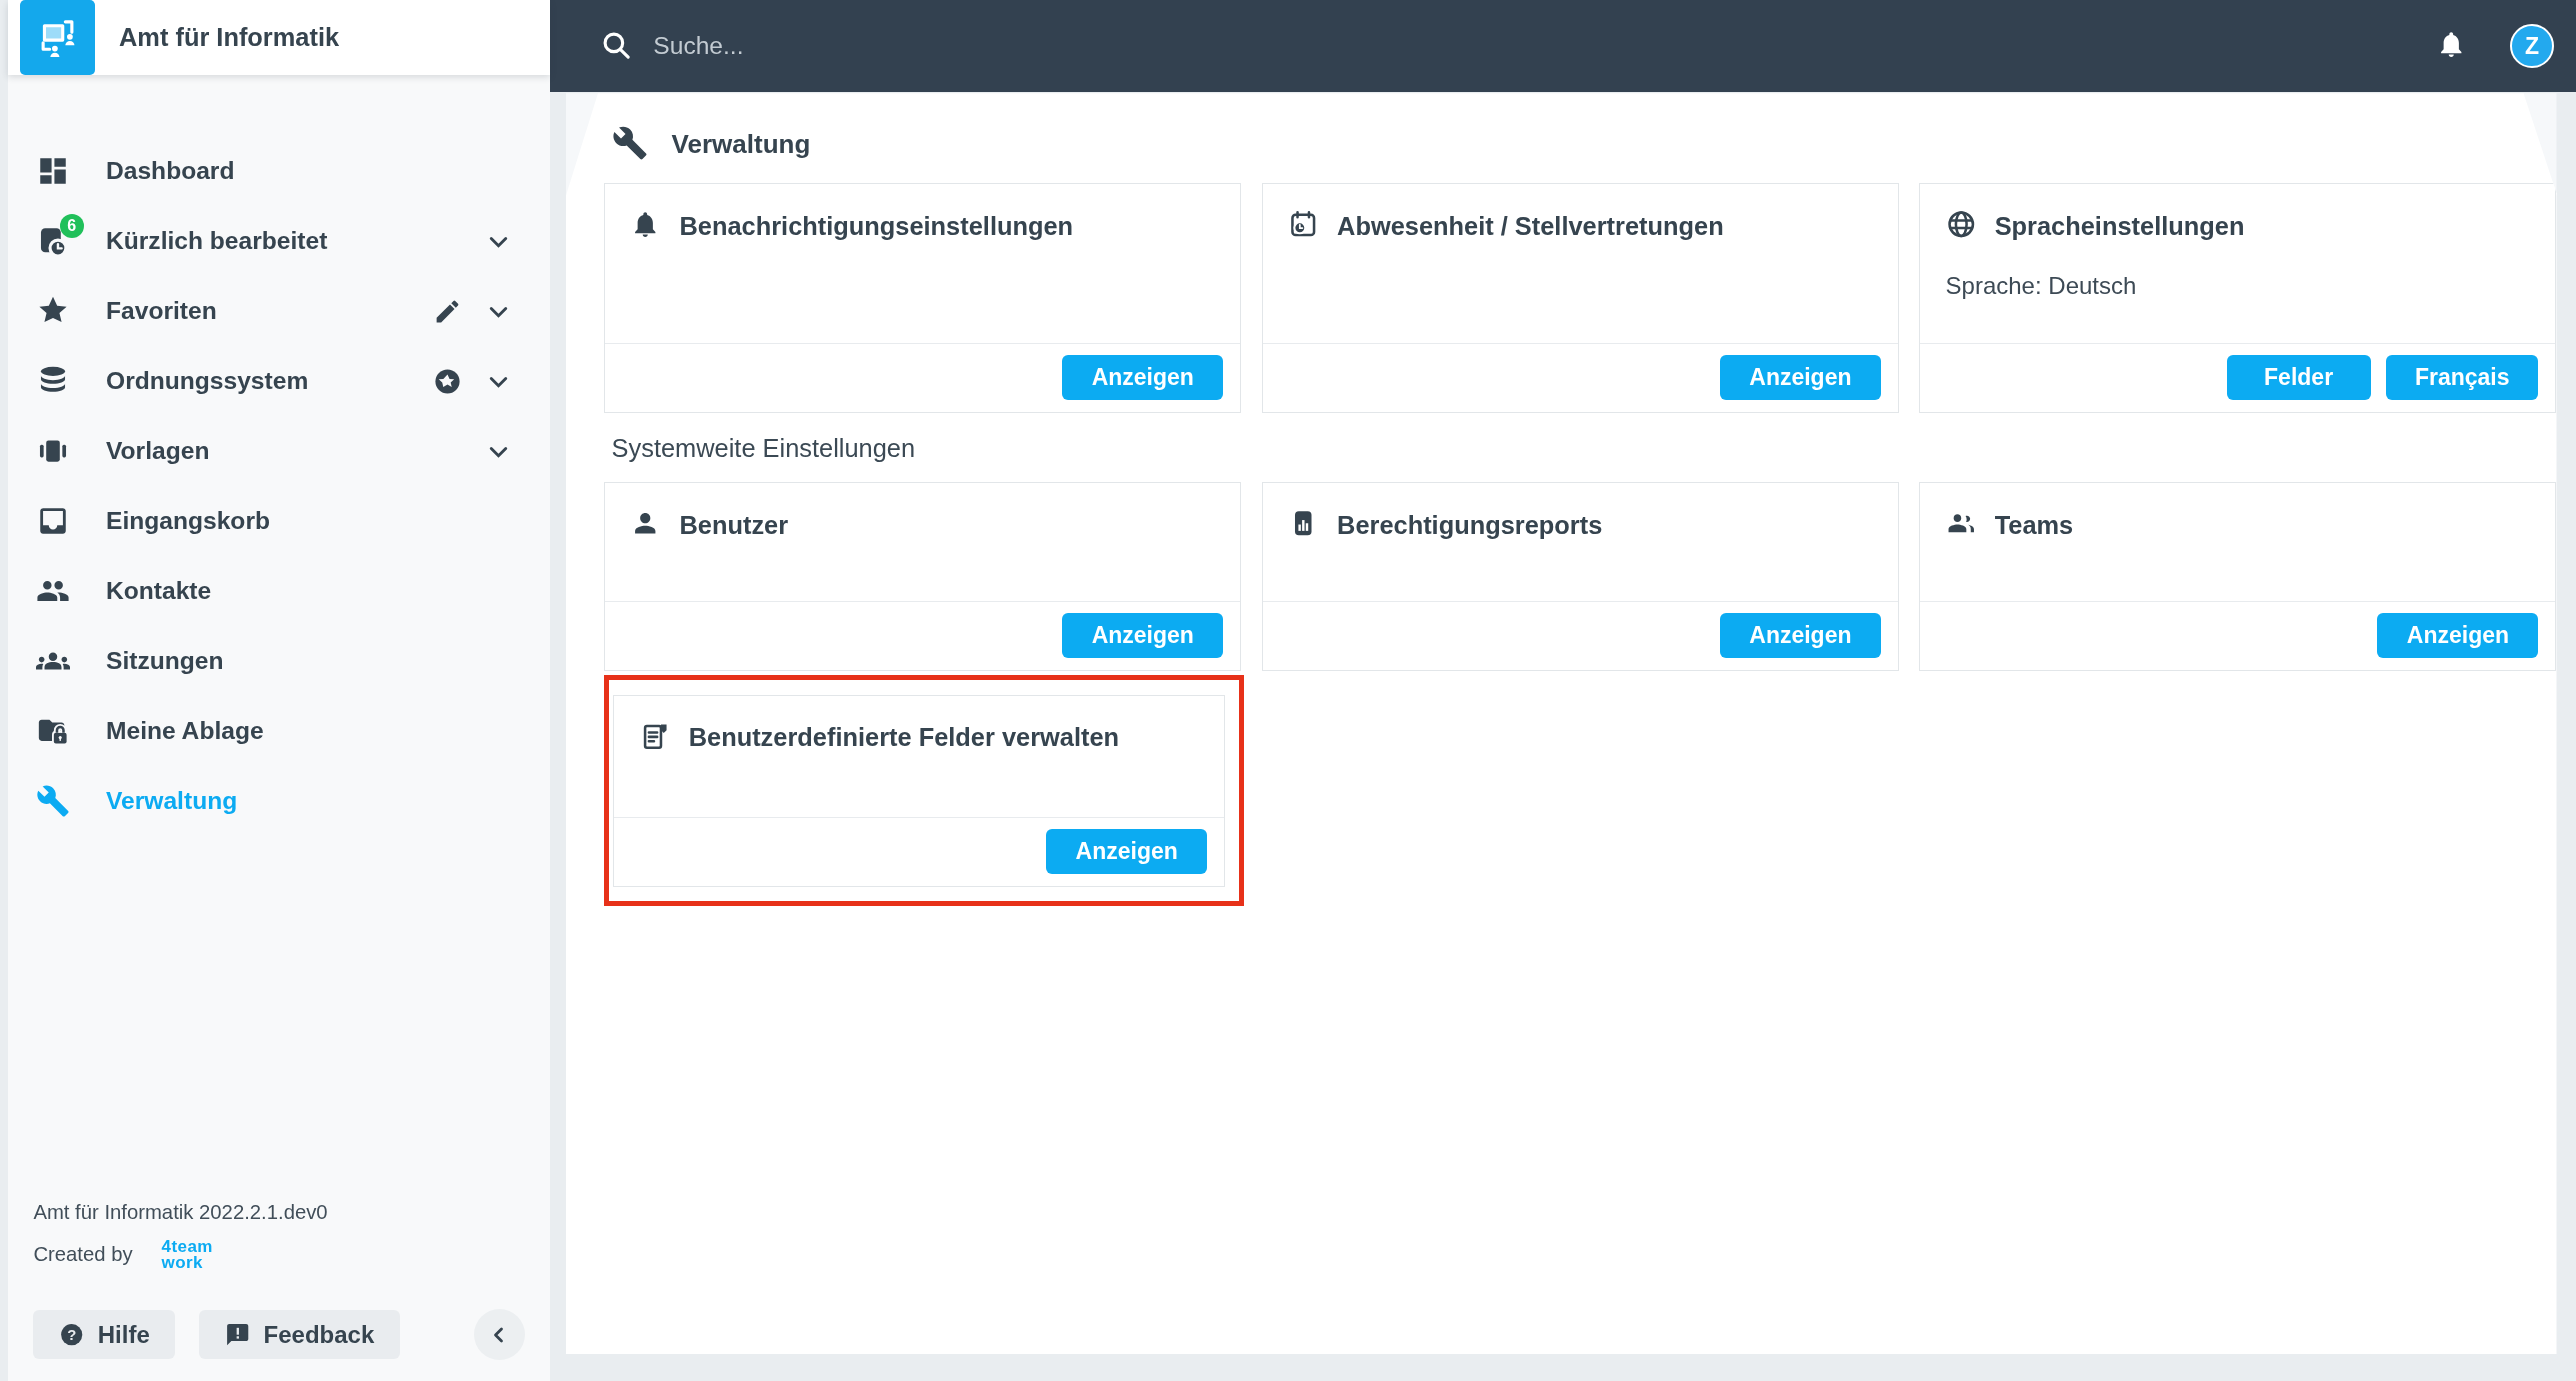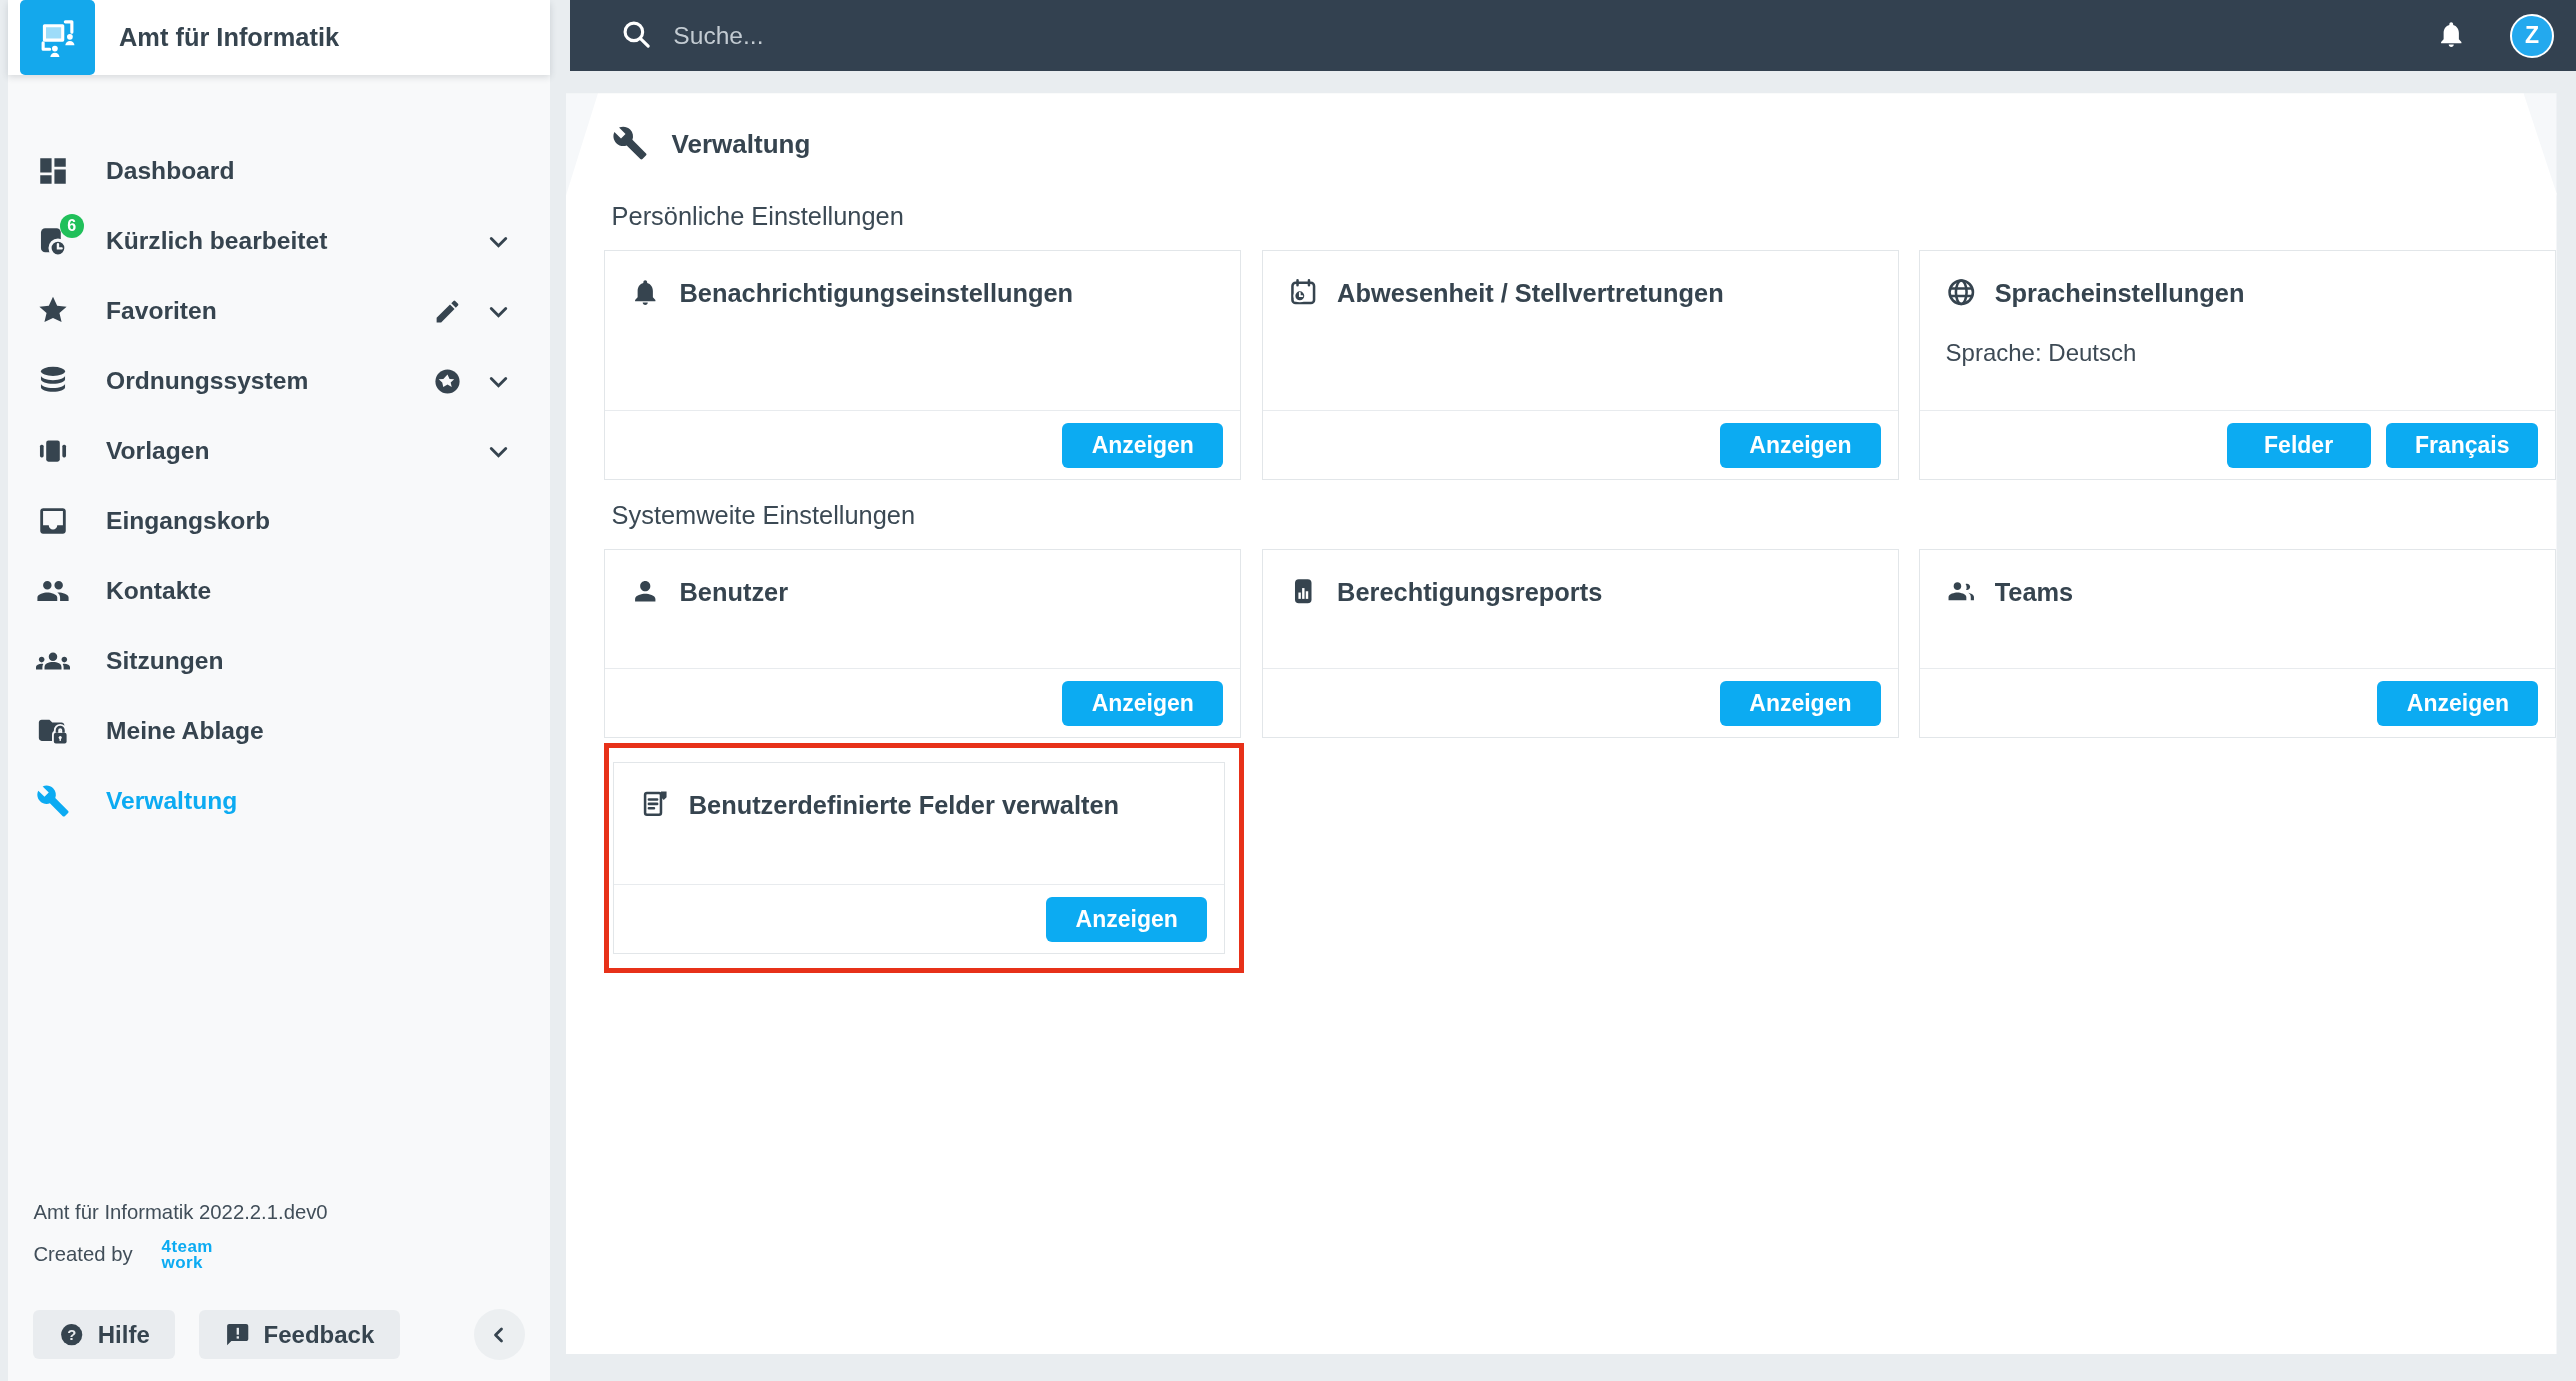--- a/index.html
+++ b/index.html
@@ -1,21 +1,21 @@
 <!DOCTYPE html>
 <html style="--accent: #0cabf2; --topbar: #334150; --dark: #36444f; --bg: #e9edf0; --sidebar-bg: #f8f9fa; --card-border: #e2e6e9; --highlight: #e73119; --badge-green: #21c05a; --logo-blue: #14a8ec; --avatar-blue: #23a9ee;font-size:13.6px"><head>
 <meta charset="utf-8">
 <style>
   * { margin:0; padding:0; box-sizing:border-box; }
   html,body { background:#dfe3e7; }
   body { font-family:"Liberation Sans", sans-serif; }
   .app { position:relative; width:2576px; height:1382px; background:var(--bg,#e9edf0); overflow:hidden; }
 
   
-  .topbar { position:absolute; left:570px; right:0; top:0; height:71px; background:var(--topbar,#334150);
+  .topbar { position:absolute; left:550px; right:0; top:0; height:92px; background:var(--topbar,#334150);
             display:flex; align-items:center; padding:0 22px 0 49px; z-index:5; }
   .search-wrap { display:flex; align-items:center; gap:20.3px; flex:1; }
   .search-wrap svg { width:34px; height:34px; }
   .search-input { background:transparent; border:none; outline:none; color:#e8edf0; font-size:24.6px;
                   font-family:"Liberation Sans", sans-serif; width:763px; }
   .search-input::placeholder { color:#c3cbd2; opacity:1; }
   .bell { width:30.5px; height:34px; margin-right:44px; }
   .avatar { width:44px; height:44px; border-radius:50%; background:var(--avatar-blue,#23a9ee); border:2.5px solid #fff;
             color:#fff; font-size:23px; font-weight:700; display:flex; align-items:center; justify-content:center; }
 
@@ -312,21 +312,20 @@
 
       <div class="page-head">
         <span class="icon-dark">
           <svg viewBox="0 0 24 24" fill="currentColor">
               <path d="M22.7 19l-9.1-9.1c.9-2.3.4-5-1.5-6.9-2-2-5-2.4-7.4-1.3L9 6 6 9 1.6 4.7C.4 7.1.9 10.1 2.9 12.1c1.9 1.9 4.6 2.4 6.9 1.5l9.1 9.1c.4.4 1 .4 1.4 0l2.3-2.3c.5-.4.5-1.1.1-1.4z"></path>
             </svg>
         </span>
         <span class="page-title">Verwaltung</span>
       </div>
 
-      <div class="section-h s1">Persönliche Einstellungen</div>
 
       <div class="cards r1">
 
         <div class="card">
           <div class="card-body">
             <div class="card-title-row">
               <span class="icon-dark">
                 <svg viewBox="0 0 24 24" fill="currentColor">
                     <path d="M12 22c1.1 0 2-.9 2-2h-4c0 1.1.9 2 2 2zm6-6v-5c0-3.07-1.63-5.64-4.5-6.32V4c0-.83-.67-1.5-1.5-1.5s-1.5.67-1.5 1.5v.68C7.64 5.36 6 7.92 6 11v5l-2 2v1h16v-1l-2-2z"></path>
                   </svg>

